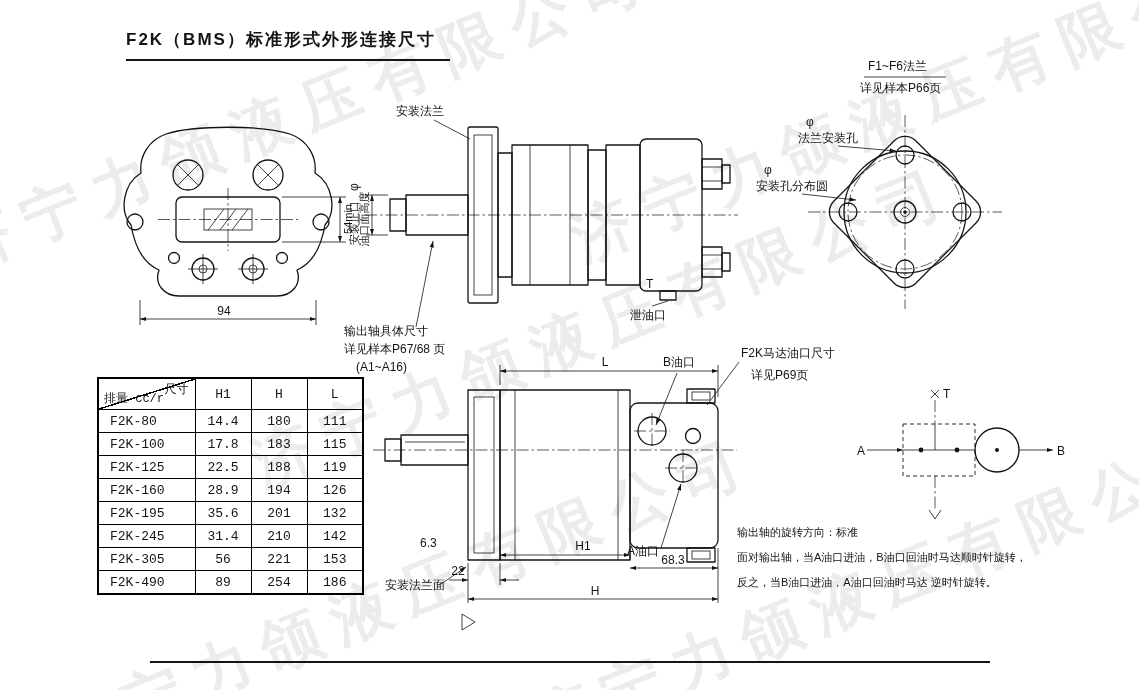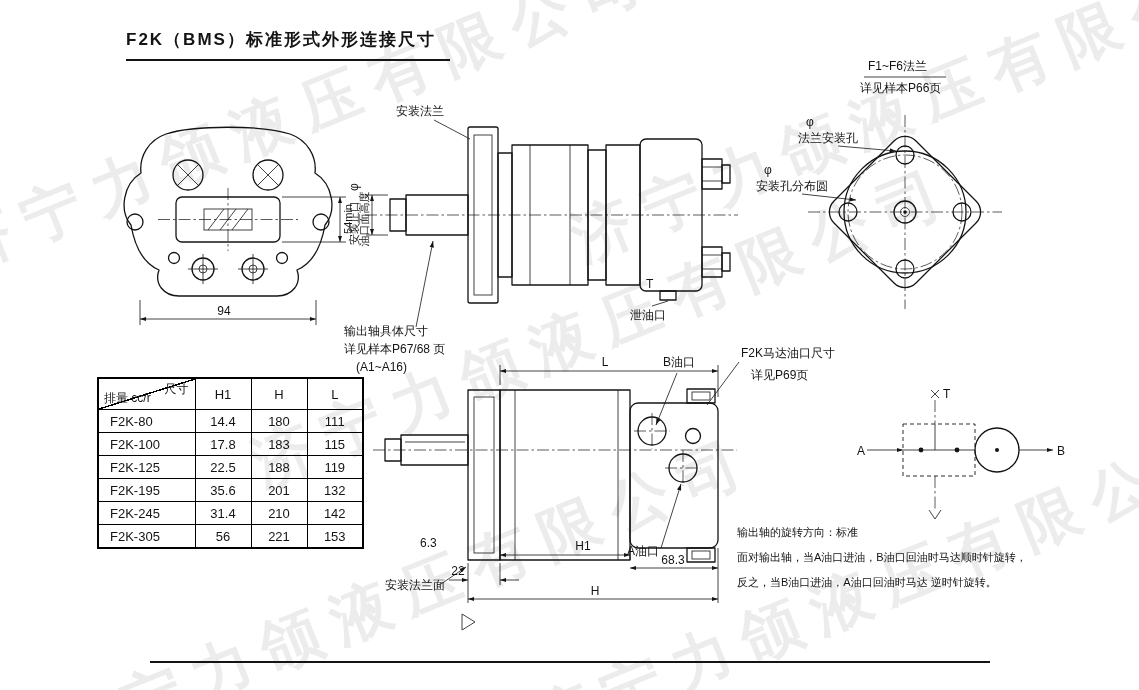--- a/index.html
+++ b/index.html
@@ -15,21 +15,21 @@
   .v{position:absolute;}
   svg{overflow:visible;}
   svg text{font-family:"Liberation Sans","DejaVu Sans",sans-serif;font-size:12px;fill:#141414;}
   svg text.sm{font-size:11px;}
   .s{stroke:#141414;fill:none;stroke-width:1.3;stroke-linejoin:round;}
   .t{stroke:#141414;fill:none;stroke-width:0.8;}
   .cl{stroke:#141414;fill:none;stroke-width:0.7;stroke-dasharray:12 3 2.5 3;}
   .dsh{stroke:#141414;fill:none;stroke-width:0.9;stroke-dasharray:4 3;}
   .dim{stroke:#141414;fill:none;stroke-width:0.8;}
   .spec{position:absolute;left:97px;top:377px;border-collapse:collapse;font-size:13px;}
-  .spec th,.spec td{border:1px solid #000;height:22px;text-align:center;padding:0;font-weight:400;}
+  .spec th,.spec td{border:1px solid #000;height:22px;text-align:center;padding:0;font-weight:400;font-family:Liberation Mono, monospace;}
   .spec{border:2px solid #000;}
   .spec thead th{height:30px;}
   .spec td.model{text-align:left;padding-left:11px;margin-top:28px;}
   th.corner{position:relative;
     background:linear-gradient(to bottom right,transparent calc(50% - 0.7px),
       #000 calc(50% - 0.7px),#000 calc(50% + 0.7px),transparent calc(50% + 0.7px));}
   .c-top{position:absolute;top:2px;right:6px;font-size:12px;}
   .c-bot{position:absolute;bottom:2px;left:5px;font-size:12px;}
   .notes{position:absolute;left:737px;top:520px;width:400px;font-size:11px;line-height:25px;}
   .notes p{margin:0;}
@@ -319,36 +319,48 @@
           <td>183</td>
           <td>115</td>
         </tr>
       <tr>
           <td class="model">F2K-125</td>
           <td>22.5</td>
           <td>188</td>
           <td>119</td>
         </tr>
       <tr>
+          <td class="model">F2K-160</td>
+          <td>28.9</td>
+          <td>194</td>
+          <td>126</td>
+        </tr>
+      <tr>
           <td class="model">F2K-195</td>
           <td>35.6</td>
           <td>201</td>
           <td>132</td>
         </tr>
       <tr>
           <td class="model">F2K-245</td>
           <td>31.4</td>
           <td>210</td>
           <td>142</td>
         </tr>
       <tr>
           <td class="model">F2K-305</td>
           <td>56</td>
           <td>221</td>
           <td>153</td>
+        </tr>
+      <tr>
+          <td class="model">F2K-490</td>
+          <td>89</td>
+          <td>254</td>
+          <td>186</td>
         </tr>
     </tbody>
   </table>
 
   <div class="notes">
     <p>输出轴的旋转方向：标准</p>
     <p>面对输出轴，当A油口进油，B油口回油时马达顺时针旋转，</p>
     <p>反之，当B油口进油，A油口回油时马达 逆时针旋转。</p>
   </div>
 

